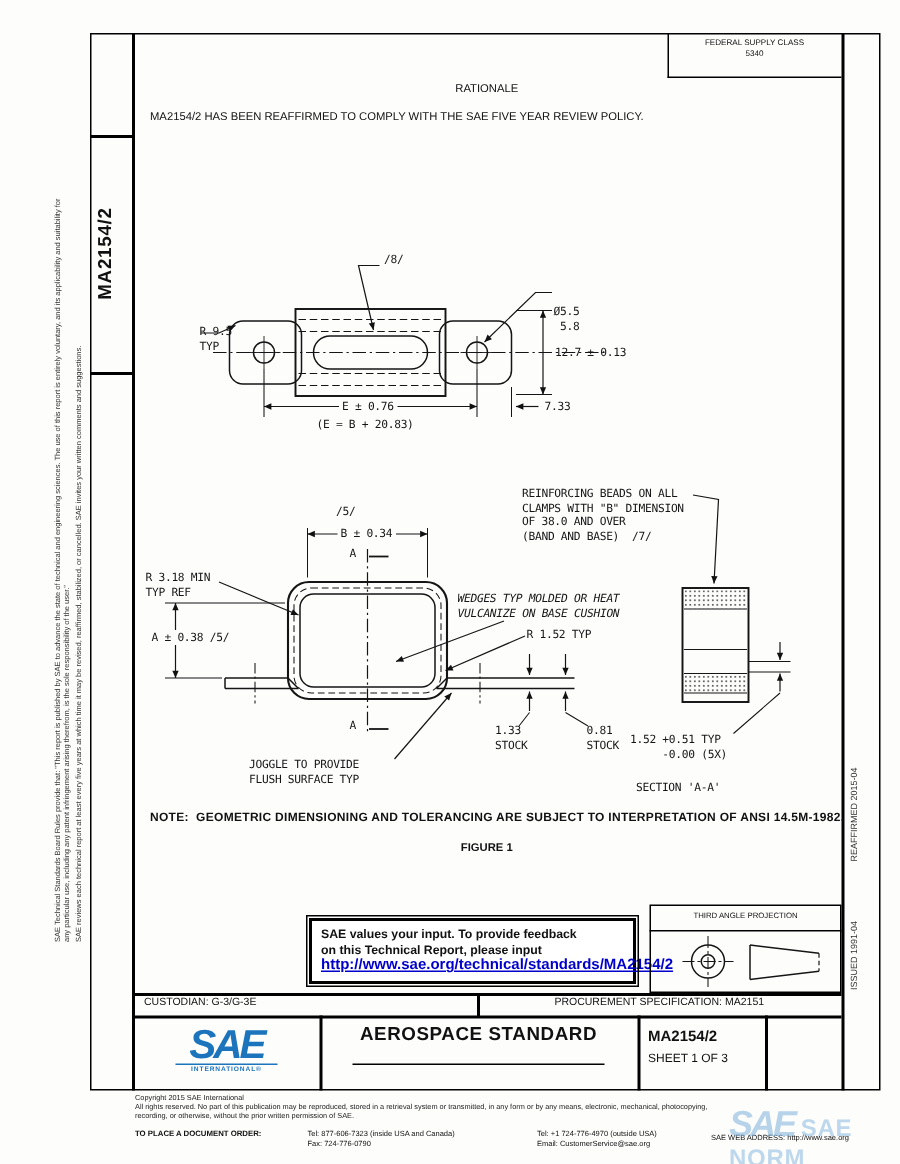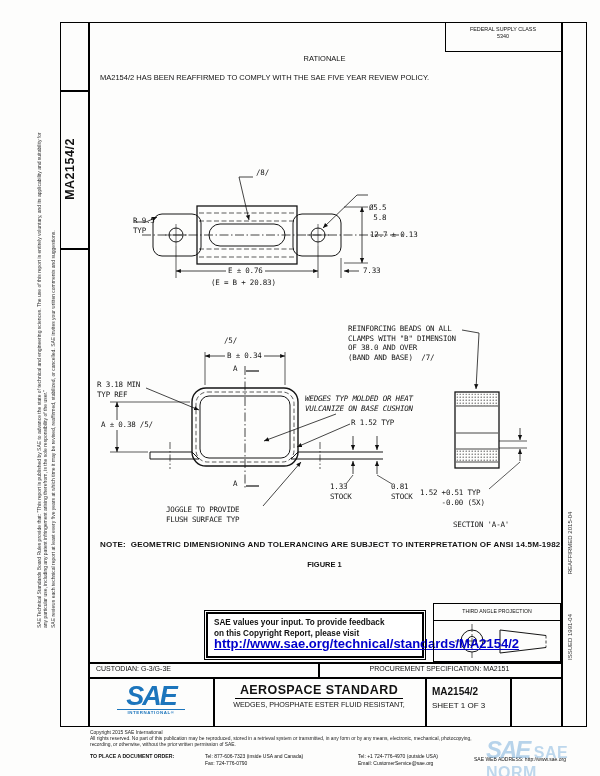--- a/index.html
+++ b/index.html
@@ -11,25 +11,25 @@
         white-space:pre;color:#151515;letter-spacing:-0.2px;}
   .sans{font-size:7.5px;line-height:9px;white-space:pre;}
   .bgw{background:#fdfdfc;padding:0 2px;}
   .ctr{text-align:center;}
   .rot{transform:rotate(-90deg);transform-origin:0 0;}
   .marg{font-size:5px;line-height:6.2px;color:#333;}
   svg{position:absolute;left:0;top:0;pointer-events:none;}
   .fsc{font-size:5.4px;line-height:7px;}
   .fbbox{border:2px solid #000;outline:1px solid #000;outline-offset:1px;
          font-size:8.2px;font-weight:bold;line-height:10.5px;padding:4px 6px;background:#fff;}
-  .fbbox .link{color:#0000cc;text-decoration:underline;font-size:13px;cursor:pointer;}
+  .fbbox .link{color:#0000cc;text-decoration:underline;font-size:10px;cursor:pointer;}
   .projbox{border:1.5px solid #000;}
   .heading-cell{width:212px;text-align:center;}
   .heading-cell .hd{display:inline-block;font-weight:bold;font-size:12.5px;letter-spacing:.4px;
-                    border-bottom:1.5px solid #000;padding:0 5px 1px 5px;}
+                    border-bottom:1.5px solid #000;padding:0 5px 13px 5px;}
   .heading-cell .ttl{font-size:7.2px;line-height:8.8px;margin-top:2px;}
   .docnum{font-weight:bold;font-size:10px;}
   .sheet{font-size:8px;margin-top:4px;}
   .saelogo{color:#1c75bc;font-style:italic;font-weight:900;font-size:27px;
            letter-spacing:-2px;line-height:26px;}
   .saelogo-sub{color:#1c75bc;font-size:4.4px;font-style:normal;font-weight:bold;
                letter-spacing:.6px;border-top:1.5px solid #1c75bc;margin-top:0px;text-align:center;}
   .copy{font-size:4.9px;line-height:6.2px;color:#222;}
   .ordlbl{font-size:5.2px;font-weight:bold;}
   .ordtxt{font-size:5px;line-height:6.6px;}
@@ -208,47 +208,46 @@
 OF 38.0 AND OVER
 (BAND AND BASE)  /7/</div>
 <div class="abs mono" style="left:166px;top:505px;">JOGGLE TO PROVIDE
 FLUSH SURFACE TYP</div>
 <div class="abs mono" style="left:330px;top:482px;">1.33
 STOCK</div>
 <div class="abs mono" style="left:391px;top:482px;">0.81
 STOCK</div>
 <div class="abs mono" style="left:420px;top:488px;">1.52 +0.51 TYP
      -0.00 (5X)</div>
-<div class="abs mono" style="left:453px;top:520px;">SECTION 'A-A'</div>
+<div class="abs mono" style="left:424px;top:520px;">SECTION 'A-A'</div>
 
 <div class="abs" style="left:100px;top:540px;font-size:8px;letter-spacing:.2px;white-space:pre;font-weight:bold;">NOTE:  GEOMETRIC DIMENSIONING AND TOLERANCING ARE SUBJECT TO INTERPRETATION OF ANSI 14.5M-1982.</div>
 <div class="abs ctr" style="left:88px;top:560px;width:473px;font-size:7.5px;font-weight:600;">FIGURE 1</div>
 
 <div class="abs fbbox" style="left:206px;top:612px;width:202px;">
   <div>SAE values your input. To provide feedback</div>
-  <div>on this Copyright Report, please visit</div>
+  <div>on this Technical Report, please input</div>
   <a class="link" href="#">http://www.sae.org/technical/standards/MA2154/2</a>
 </div>
 
 <div class="abs projbox" style="left:433px;top:603px;width:128px;height:59px;box-sizing:border-box;"></div>
 <div class="abs line" style="left:433px;top:620px;width:128px;height:1px;"></div>
 <div class="abs ctr" style="left:433px;top:608px;width:128px;font-size:5.2px;">THIRD ANGLE PROJECTION</div>
 
 <div class="abs" style="left:96px;top:665px;font-size:7px;">CUSTODIAN: G-3/G-3E</div>
 <div class="abs ctr" style="left:318px;top:665px;width:243px;font-size:7px;">PROCUREMENT SPECIFICATION: MA2151</div>
 
 <div class="abs" style="left:117px;top:683px;width:68px;text-align:center;">
   <div class="saelogo">SAE</div>
   <div class="saelogo-sub">INTERNATIONAL®</div>
 </div>
 
 <div class="abs heading-cell" style="left:213px;top:680px;">
   <div class="hd">AEROSPACE STANDARD</div>
   <div class="ttl">
-    <div>WEDGES, PHOSPHATE ESTER FLUID RESISTANT,</div>
   </div>
 </div>
 
 <div class="abs" style="left:432px;top:686px;">
   <div class="docnum">MA2154/2</div>
   <div class="sheet">SHEET 1 OF 3</div>
 </div>
 
 <div class="abs copy" style="left:90px;top:730px;width:480px;">
   <div>Copyright 2015 SAE International</div>

